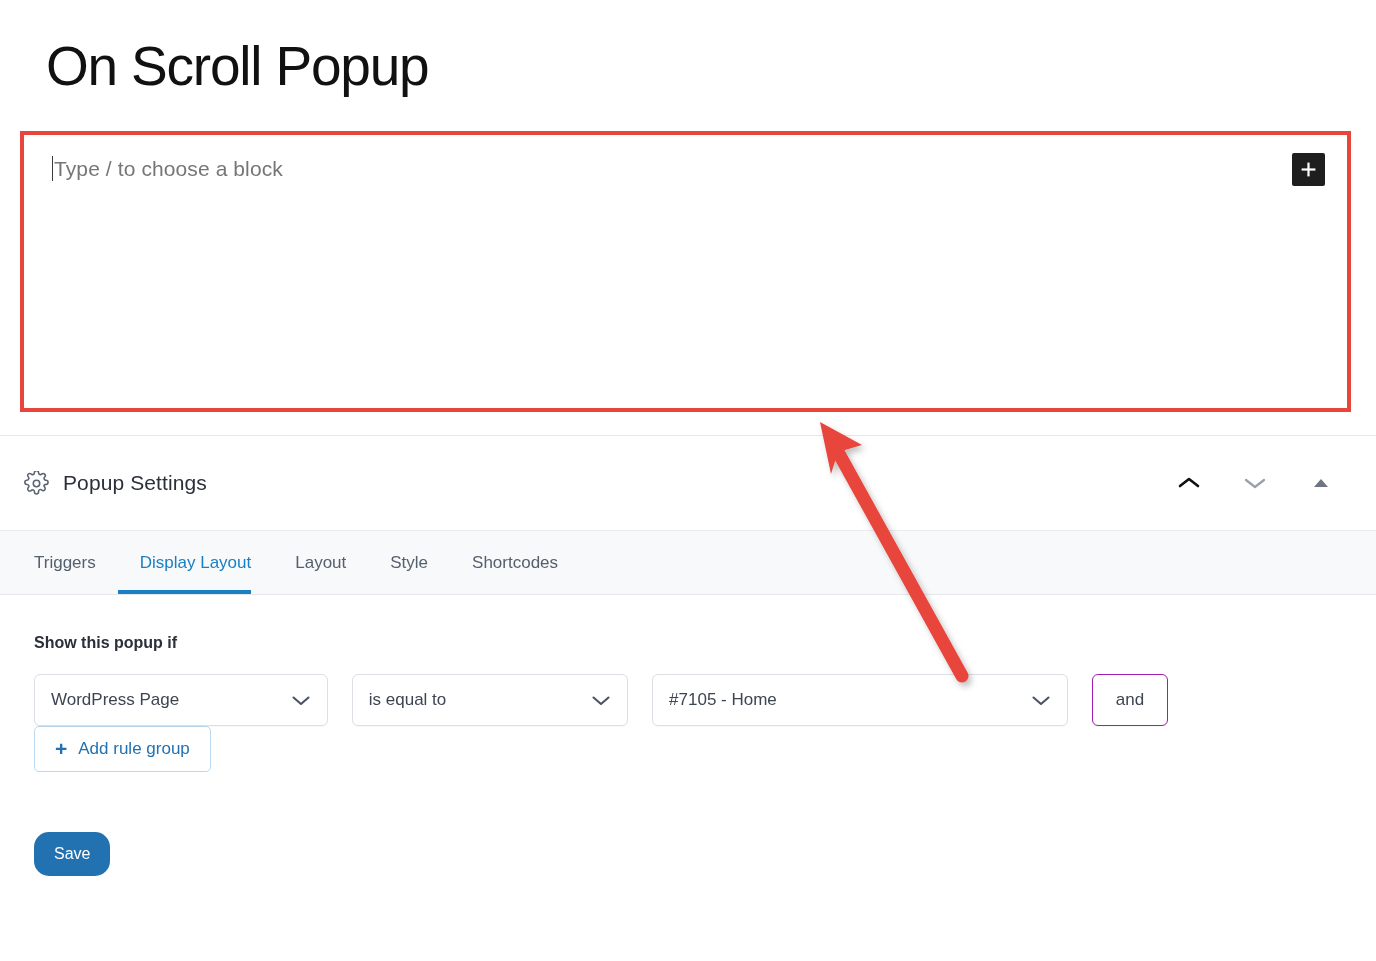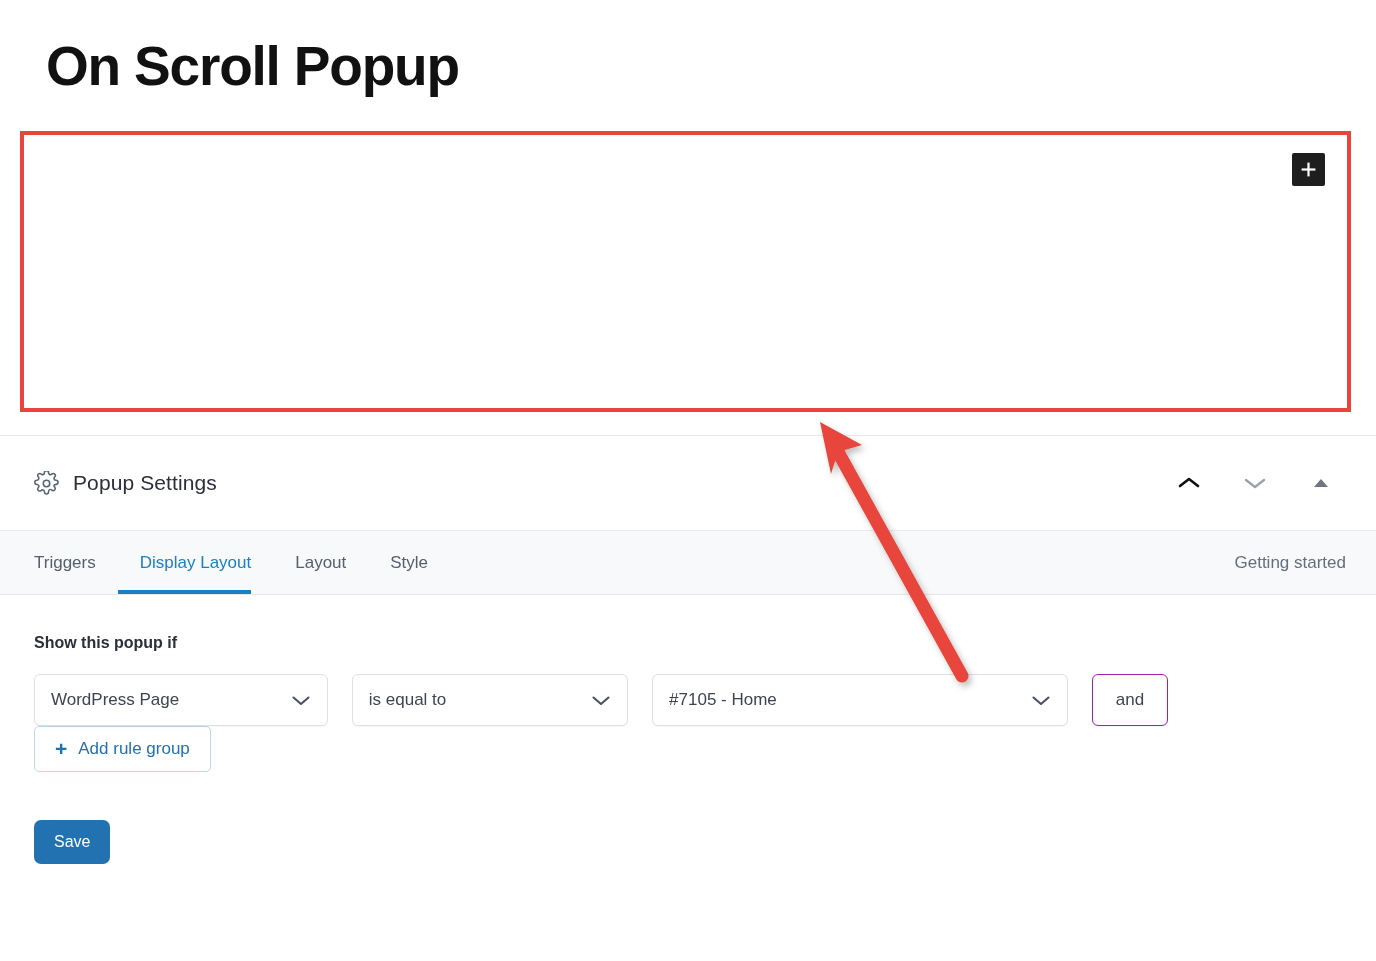--- a/index.html
+++ b/index.html
@@ -12,21 +12,21 @@
     height: 961px;
     font-family: "Liberation Sans", sans-serif;
     color: #1e1e1e;
     overflow: hidden;
     position: relative;
   }
 
   
   .page-title {
     font-size: 55px;
-    font-weight: bold;
+    font-weight: normal;
     letter-spacing: -1.2px;
     color: #111111;
     margin: 0;
     padding: 36px 0 0 46px;
     line-height: 1.1;
     font-family: "Liberation Sans", sans-serif;
   }
 
   
   .editor-wrap {
@@ -91,21 +91,21 @@
   .settings-header {
     position: absolute;
     left: 0;
     top: 436px;
     width: 1376px;
     height: 94px;
     background: #ffffff;
     display: flex;
     align-items: center;
     box-sizing: border-box;
-    padding: 0 20px 0 34px;
+    padding: 0 20px 0 24px;
     gap: 24px;
   }
   .settings-title-group {
     display: flex;
     align-items: center;
     gap: 14px;
   }
   .gear-icon { display: block; }
   .settings-title {
     font-size: 21px;
@@ -271,31 +271,31 @@
     box-sizing: border-box;
     font-family: "Liberation Sans", sans-serif;
   }
   .add-rule-group .plus-glyph {
     font-size: 21px;
     line-height: 1;
     font-weight: bold;
     margin-top: -2px;
   }
   .save-btn {
-    margin-top: 48px;
+    margin-top: 60px;
     display: inline-flex;
     align-items: center;
     justify-content: center;
     height: 44px;
     padding: 0 20px;
     background: #2271b1;
     color: #ffffff;
     font-size: 16px;
     border: none;
-    border-radius: 7px;
+    border-radius: 15px;
     cursor: pointer;
     font-family: "Liberation Sans", sans-serif;
   }
 
   
   .annotation-arrow {
     position: absolute;
     left: 0;
     top: 0;
     width: 1376px;
@@ -303,20 +303,23 @@
     pointer-events: none;
   }
 </style>
 </head>
 <body>
 
 <h1 class="page-title">On Scroll Popup</h1>
 
 <div class="editor-wrap">
   <div class="editor-inner">
+    <div class="block-placeholder">
+      <span class="caret"></span><span>Type / to choose a block</span>
+    </div>
     <div class="add-block-btn">
       <svg width="19" height="19" viewBox="0 0 19 19">
         <rect x="8.4" y="2.6" width="2.2" height="13.8" fill="#ffffff"></rect>
         <rect x="2.6" y="8.4" width="13.8" height="2.2" fill="#ffffff"></rect>
       </svg>
     </div>
   </div>
 </div>
 
 <div class="editor-divider"></div>
@@ -358,22 +361,24 @@
     </div>
     <div class="tab active">
       <span>Display Layout</span>
     </div>
     <div class="tab">
       <span>Layout</span>
     </div>
     <div class="tab">
       <span>Style</span>
     </div>
-  </div>
-  <div class="getting-started">Getting started</div>
+    <div class="tab">
+      <span>Shortcodes</span>
+    </div>
+  </div>
 </div>
 
 <div class="rules-panel">
   <div class="rules-label">Show this popup if</div>
 
   <div class="rule-row">
     <div class="select-box sel-subject">
       <span class="sel-text">WordPress Page</span>
       <span class="chev">
         <svg width="20" height="13" viewBox="0 0 20 13" fill="none" stroke="#4a5363" stroke-width="2.1" stroke-linecap="round" stroke-linejoin="round">

